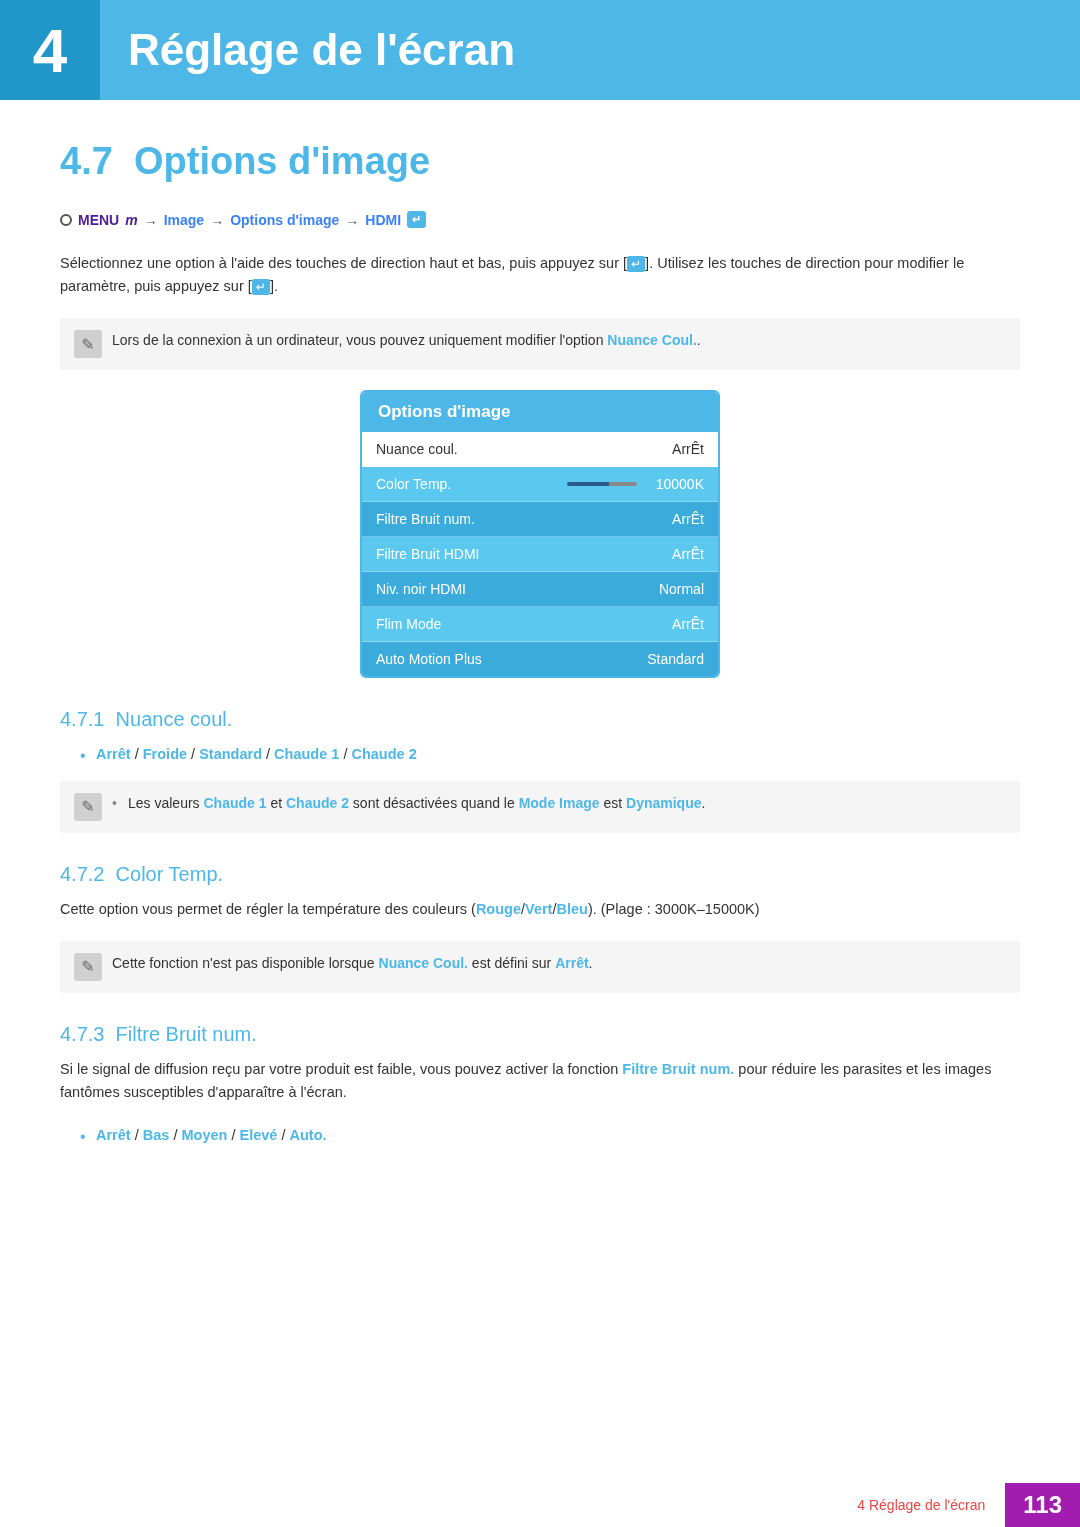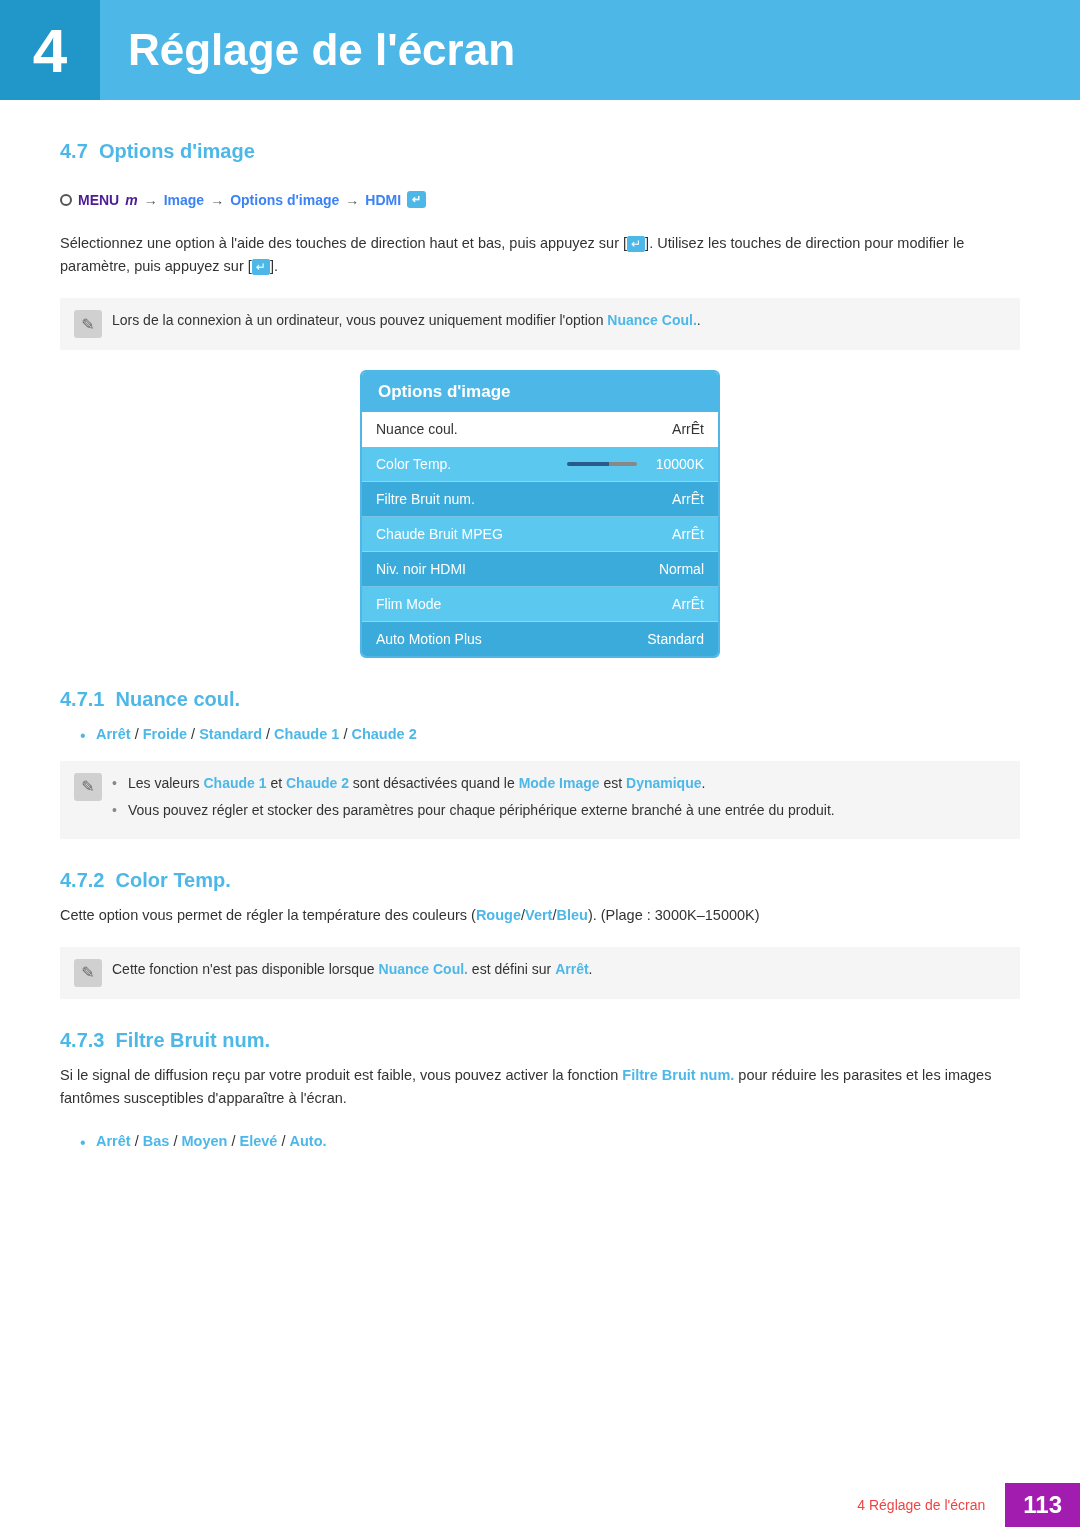--- a/index.html
+++ b/index.html
@@ -44,21 +44,21 @@
       padding-left: 28px;
     }
 
     
     .main-content {
       padding: 0 60px 80px 60px;
     }
 
     
     .section-title {
-      font-size: 20px;
+      font-size: 38px;
       font-weight: bold;
       color: #4db8e8;
       margin-bottom: 28px;
     }
 
     
     .menu-path {
       display: flex;
       align-items: center;
       gap: 6px;
@@ -214,21 +214,21 @@
     .slider-bar {
       width: 70px;
       height: 4px;
       background: linear-gradient(to right, #2a5a8a 0%, #2a5a8a 60%, #888 60%);
       border-radius: 2px;
     }
 
     
     .sub-section-title {
       font-size: 20px;
-      font-weight: bold;
+      font-weight: normal;
       color: #4db8e8;
       margin: 30px 0 12px 0;
     }
 
     
     .bullet-list {
       list-style: none;
       padding-left: 20px;
       margin: 8px 0 14px 0;
     }
@@ -347,21 +347,21 @@
           <span>10000K</span>
         </span>
       </div>
 
       <div class="options-menu-row dark-blue">
         <span class="row-label">Filtre Bruit num.</span>
         <span class="row-value">ArrÊt</span>
       </div>
 
       <div class="options-menu-row blue">
-        <span class="row-label">Chaude Bruit MPEG</span>
+        <span class="row-label">Filtre Bruit HDMI</span>
         <span class="row-value">ArrÊt</span>
       </div>
 
       <div class="options-menu-row dark-blue">
         <span class="row-label">Niv. noir HDMI</span>
         <span class="row-value">Normal</span>
       </div>
 
       <div class="options-menu-row blue">
         <span class="row-label">Flim Mode</span>
@@ -385,21 +385,20 @@
     </li>
   </ul>
 
   <div class="note-box">
     <div class="note-icon">
       <span class="note-icon-inner">✎</span>
     </div>
     <div class="note-text">
       <ul class="note-bullets">
         <li>Les valeurs <span class="highlight">Chaude 1</span> et <span class="highlight">Chaude 2</span> sont désactivées quand le <span class="highlight">Mode Image</span> est <span class="highlight">Dynamique</span>.</li>
-        <li>Vous pouvez régler et stocker des paramètres pour chaque périphérique externe branché à une entrée du produit.</li>
       </ul>
     </div>
   </div>
 
   <div class="sub-section-title">
     <span>4.7.2</span>&nbsp;&nbsp;<span>Color Temp.</span>
   </div>
 
   <p class="body-text">
     Cette option vous permet de régler la température des couleurs (<span class="highlight">Rouge</span>/<span class="highlight">Vert</span>/<span class="highlight">Bleu</span>). (Plage : 3000K–15000K)

